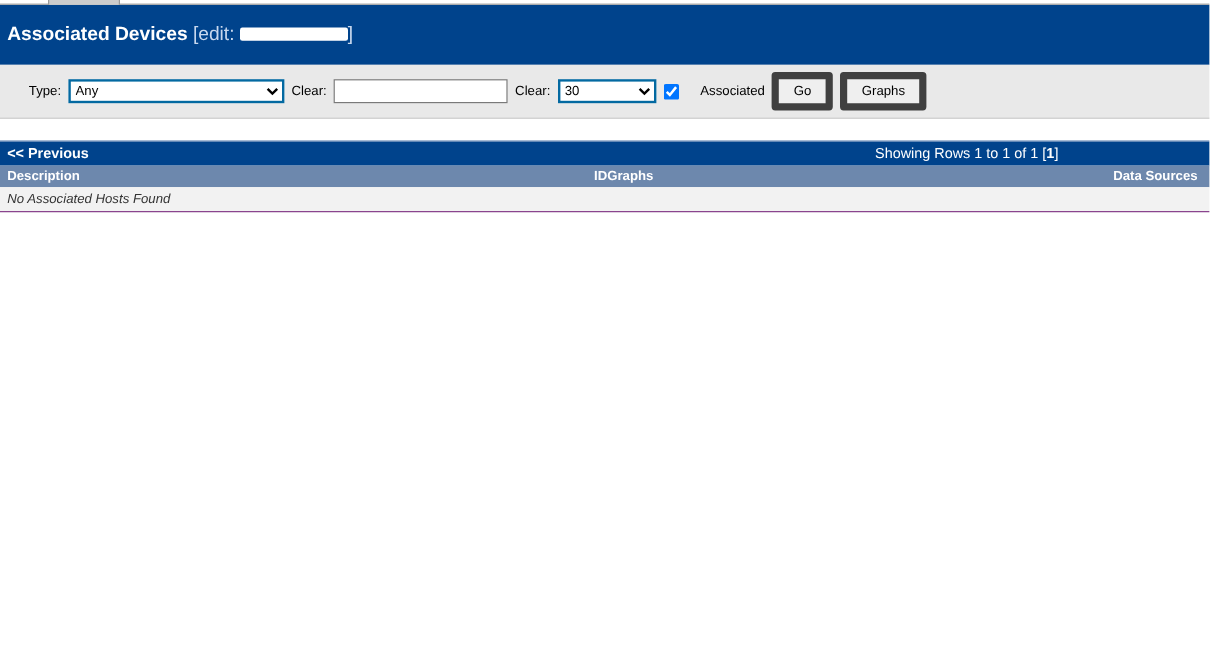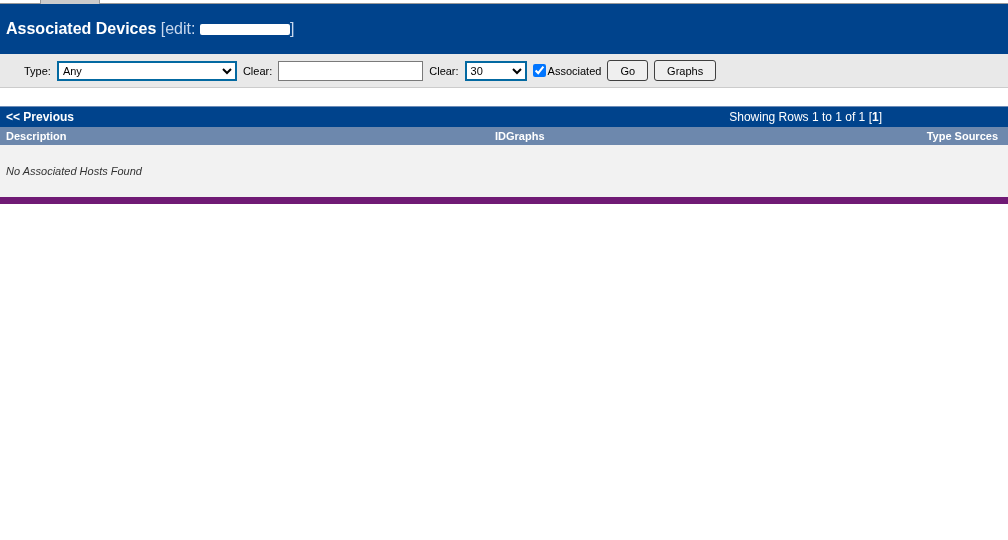--- a/index.html
+++ b/index.html
@@ -65,51 +65,51 @@
       font-family: inherit;
       font-size: 11px;
       background: #fff;
       border: 2px solid #0369a1;
       height: 20px;
     }
     select.type-select {
       width: 180px;
     }
     select.rows-select {
-      width: 62px;
+      width: 82px;
     }
     input[type="text"] {
       font-family: inherit;
       font-size: 11px;
       background: #fff;
       border: 1px solid #7a7a7a;
       height: 20px;
       padding: 0 3px;
     }
     input.search-input {
       width: 145px;
     }
     .checkbox-wrap {
       display: inline-flex;
       align-items: center;
-      gap: 2px;
+      gap: 18px;
     }
     input[type="checkbox"] {
       width: 13px;
       height: 13px;
     }
     button {
       font-family: inherit;
       font-size: 11px;
       background: #efefef;
-      border: 1px solid #404040;
+      border: 6px solid #404040;
       border-radius: 3px;
       padding: 2px 12px;
       cursor: pointer;
-      height: 21px;
+      height: 32px;
     }
     .thin-sep {
       height: 1px;
       background: #6d8db8;
       margin-top: 18px;
     }
     .pager-bar {
       background: #00438c;
       color: #fff;
       padding: 3px 6px;
@@ -144,22 +144,22 @@
     .col-desc { width: 440px; }
     .col-id { width: 60px; text-align: right; }
     .col-sched { width: 360px; }
     .col-graphs { width: 100px; text-align: left; }
     .col-sources { flex: 1; text-align: right; padding-right: 4px;}
     .empty-row {
       background: #f2f2f2;
       color: #333;
       font-style: italic;
       font-size: 11px;
-      padding: 20px 6px;
-      border-bottom: 7px solid #701a75;
+      padding: 4px 6px;
+      border-bottom: 1px solid #701a75;
     }
   </style>
 </head>
 <body>
 
 <div class="tab-area">
   <div class="tab-stub"></div>
 </div>
 
 <div class="title-bar">
@@ -191,16 +191,16 @@
   <span class="prev">&lt;&lt; Previous</span>
   <span class="showing">
     <span>Showing Rows 1 to 1 of 1 [</span><span class="bold">1</span><span>]</span>
   </span>
 </div>
 
 <div class="col-headers">
   <div class="col col-desc">Description</div>
   <div class="col col-id">ID</div>
   <div class="col col-graphs">Graphs</div>
-  <div class="col col-sources">Type Sources</div>
+  <div class="col col-sources">Data Sources</div>
 </div>
 
 <div class="empty-row">No Associated Hosts Found</div>
 
 </body></html>

